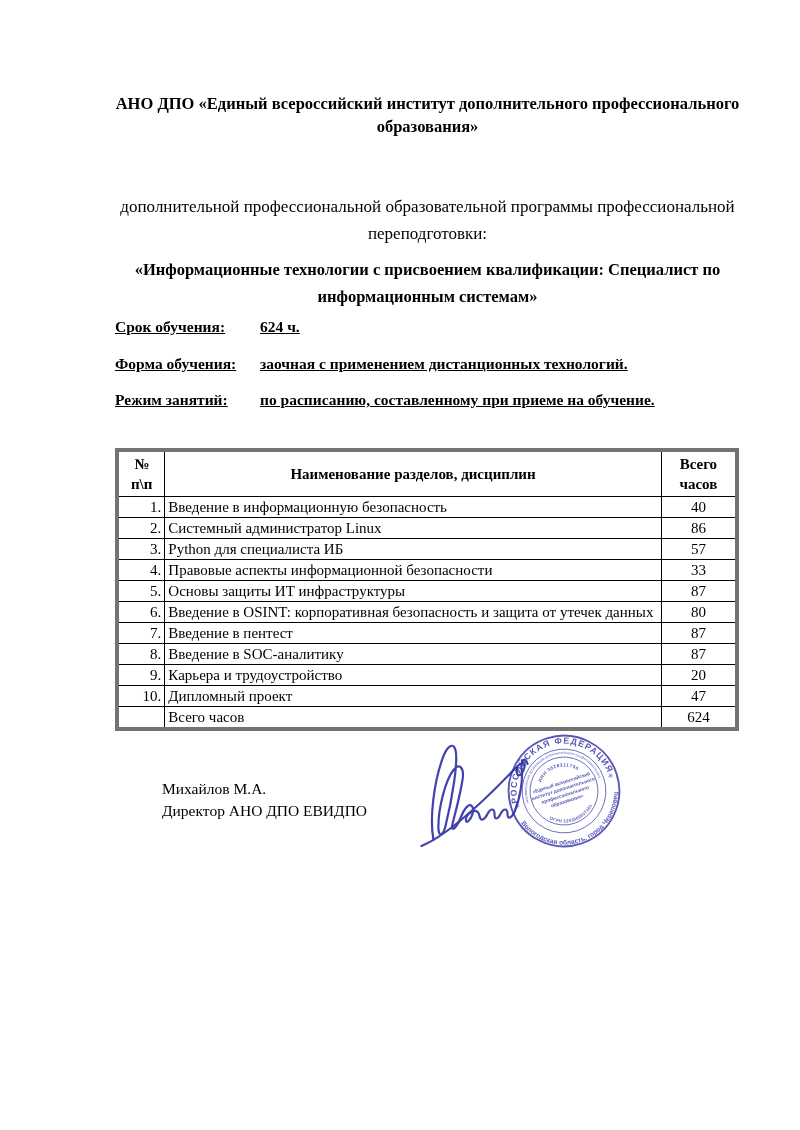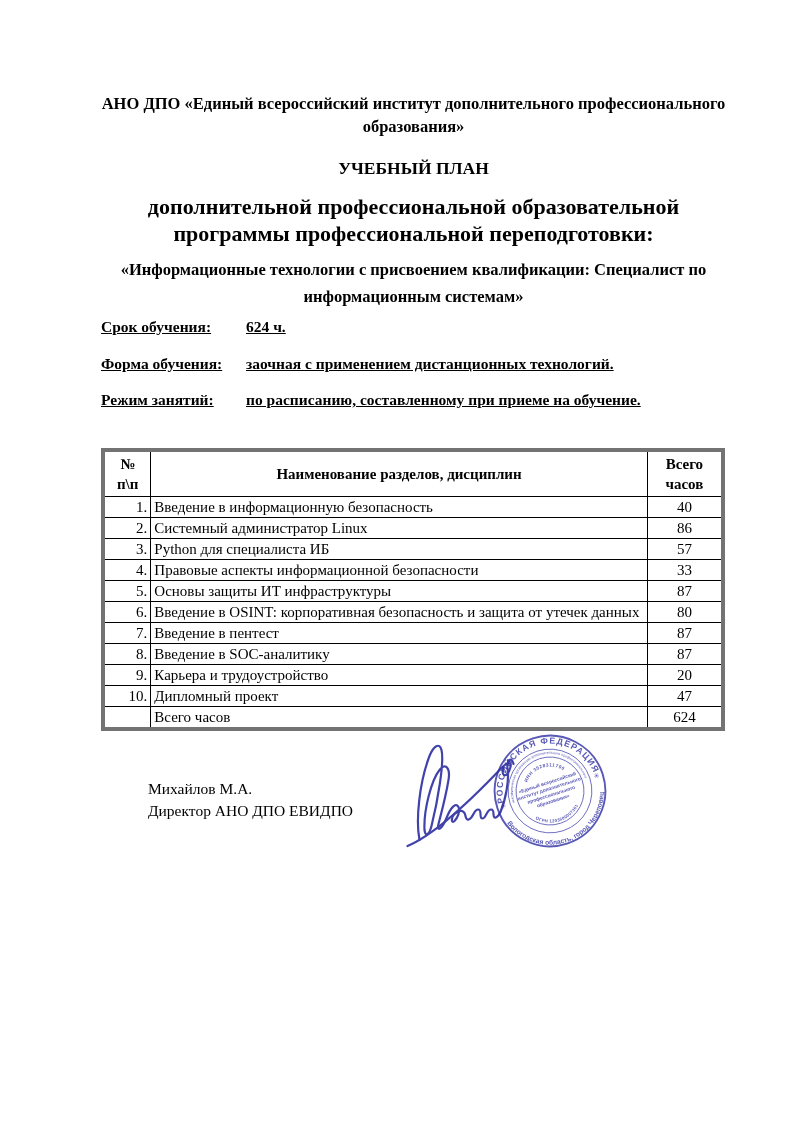--- a/index.html
+++ b/index.html
@@ -4,32 +4,32 @@
 <style>
   html,body{margin:0;padding:0;background:#ffffff;}
   .page{
     position:relative;
     width:800px;height:1130px;
     background:#ffffff;
     font-family:"Liberation Serif", serif;
     color:#000;
     overflow:hidden;
   }
-  .content{position:absolute;left:101px;top:0;width:625px;height:1130px;}
+  .content{position:absolute;left:115px;top:0;width:625px;height:1130px;}
   .institution{
     position:absolute;top:92px;left:0;width:625px;
     text-align:center;font-weight:bold;font-size:16.5px;line-height:23px;
   }
   .doc-title{
     position:absolute;top:158px;left:0;width:625px;
     text-align:center;font-weight:bold;font-size:17.5px;
   }
   .doc-subtitle{
     position:absolute;top:193px;left:0;width:625px;
-    text-align:center;font-weight:bold;font-size:22px;line-height:27px;
+    text-align:center;font-weight:normal;font-size:17px;line-height:27px;
   }
   .program-name{
     position:absolute;top:256px;left:0;width:625px;
     text-align:center;font-weight:bold;font-size:16.5px;line-height:27px;
   }
   .detail-row{position:absolute;left:0;width:625px;display:flex;font-size:15.5px;font-weight:bold;text-decoration:underline;}
   .detail-row .lbl{width:145px;flex:0 0 145px;}
   .detail-row.d0{top:318px;}
   .detail-row.d1{top:355px;}
   .detail-row.d2{top:391px;}
@@ -70,21 +70,20 @@
   .stamp .center-line{font-size:6.2px;font-weight:bold;text-anchor:middle;}
   .stamp .star{font-size:9px;text-anchor:middle;}
 </style>
 </head>
 <body>
 
 <div class="page">
   <div class="content">
 
     <div class="institution">АНО ДПО «Единый всероссийский институт дополнительного профессионального образования»</div>
-    <div class="doc-title">УЧЕБНЫЙ ПЛАН</div>
     <div class="doc-subtitle">дополнительной профессиональной образовательной программы профессиональной переподготовки:</div>
     <div class="program-name">«Информационные технологии с присвоением квалификации: Специалист по информационным системам»</div>
 
     <div class="detail-row d0">
       <span class="lbl">Срок обучения:</span>
       <span class="val">624 ч.</span>
     </div>
     <div class="detail-row d1">
       <span class="lbl">Форма обучения:</span>
       <span class="val">заочная с применением дистанционных технологий.</span>

